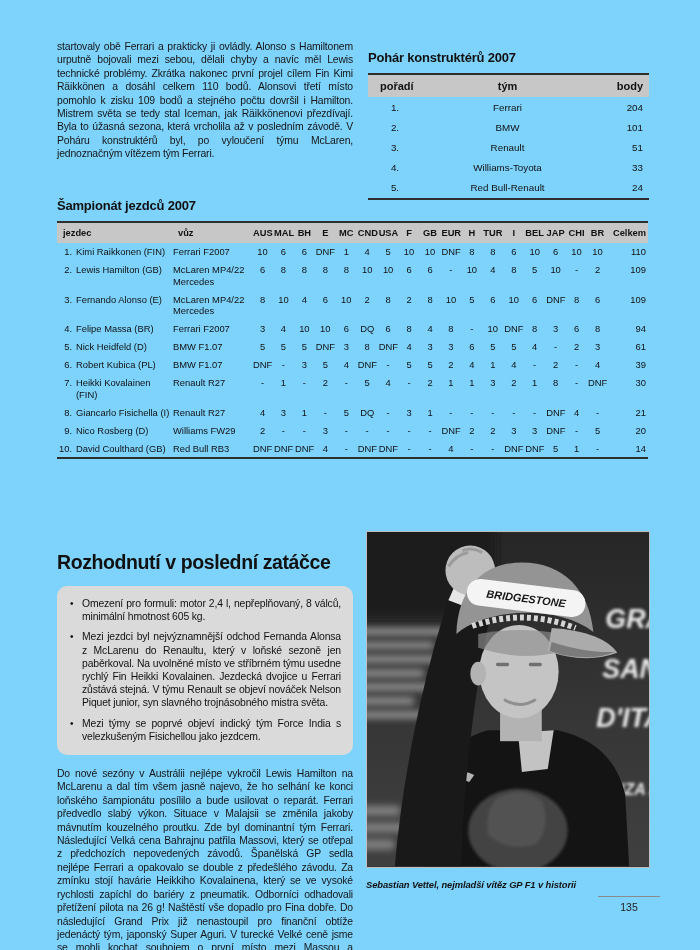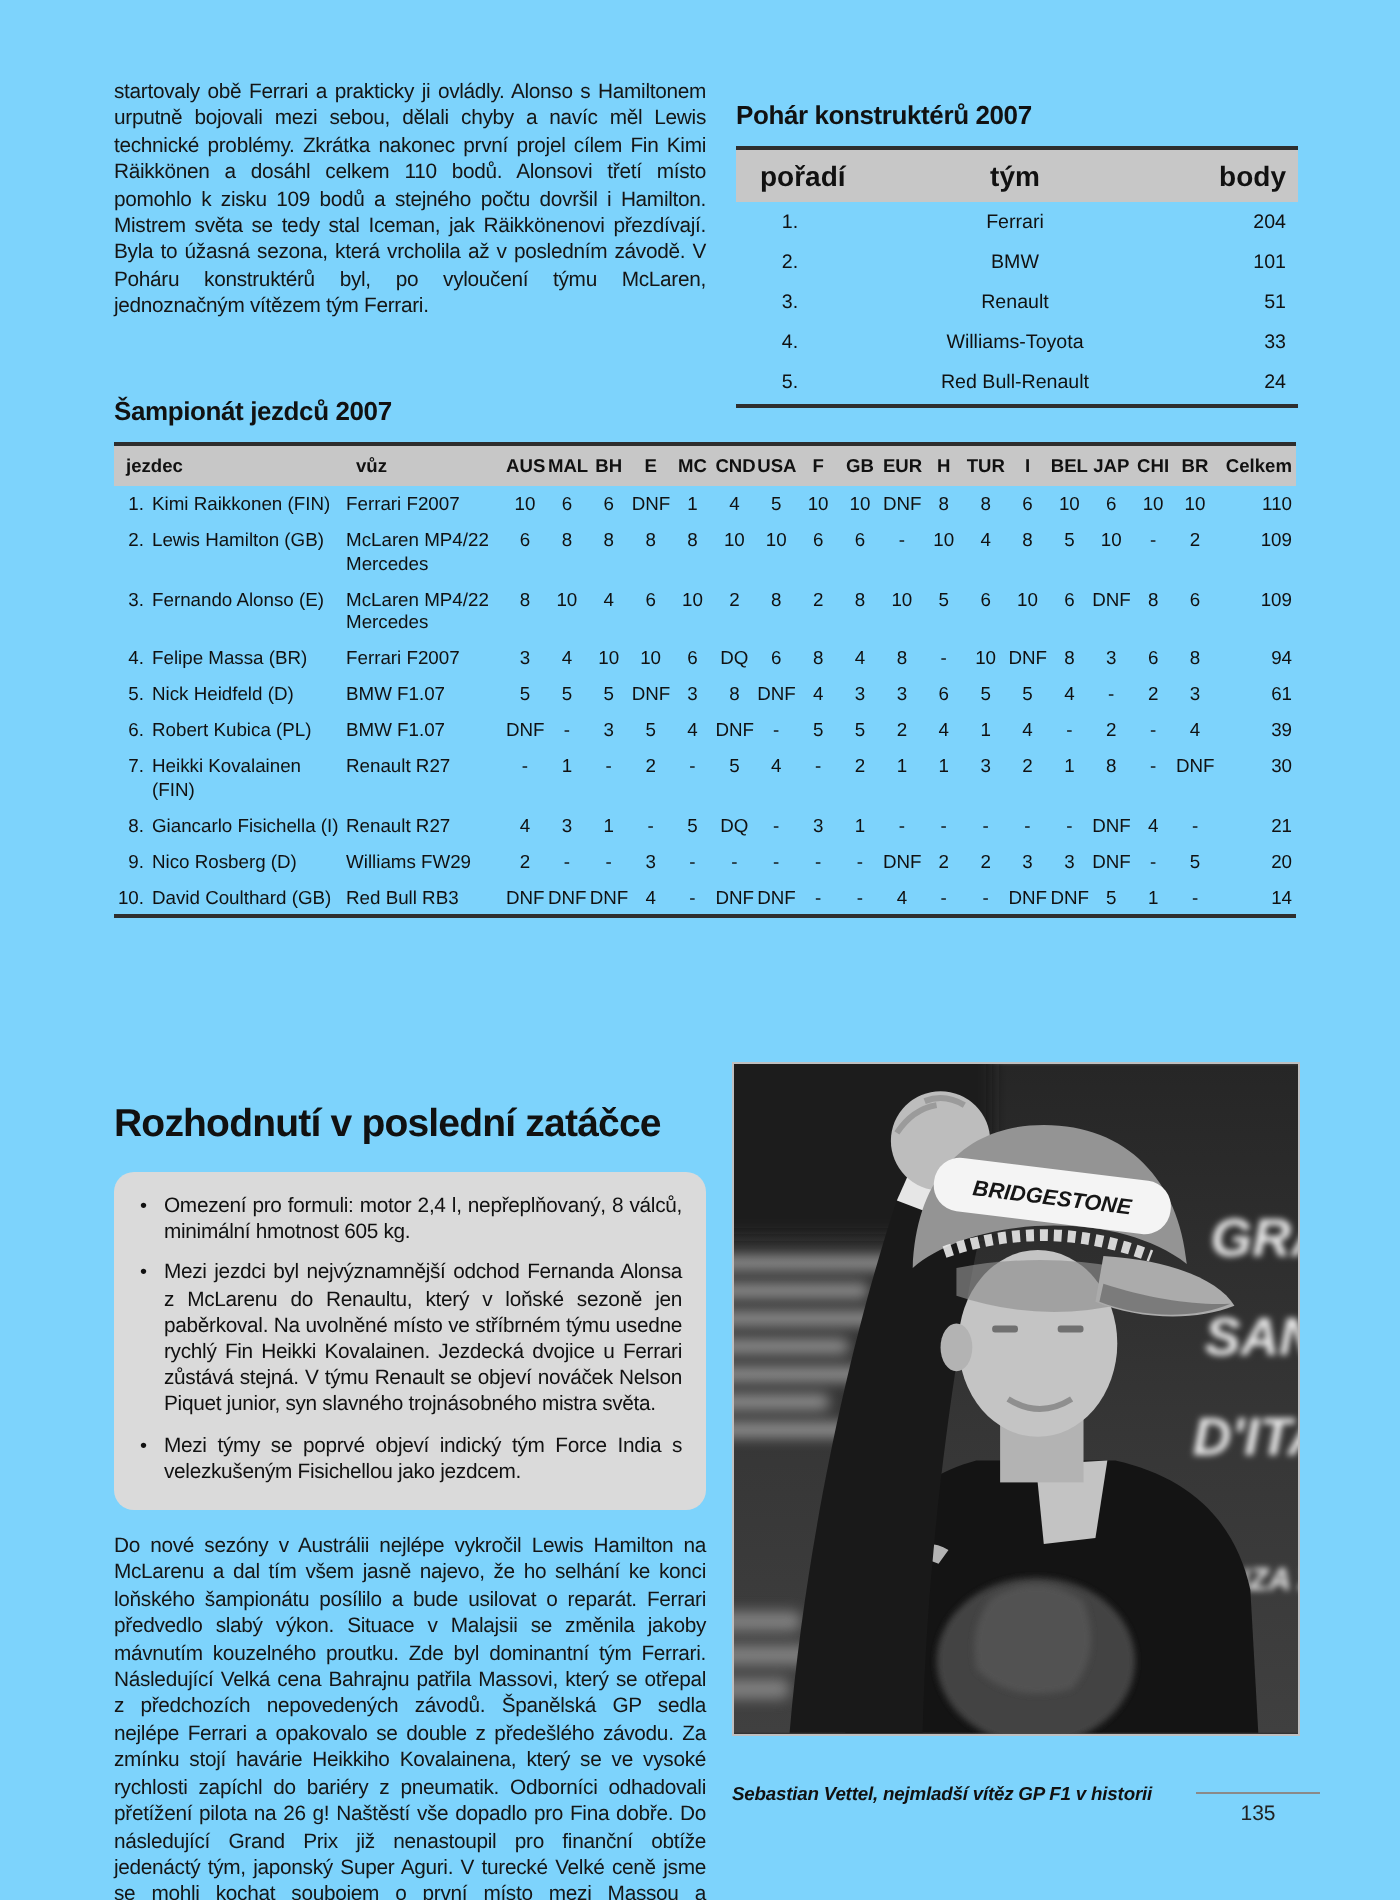--- a/index.html
+++ b/index.html
@@ -16,21 +16,21 @@
   .para{font-size:10.4px;line-height:13.4px;text-align:justify;letter-spacing:-0.15px;color:#151515;}
 
   
   .intro{position:absolute;left:57px;top:40px;width:296px;}
 
   
   .constructors{position:absolute;left:368px;top:38px;width:281px;margin-top:12px;}
   .tbl-title{font-size:13px;font-weight:bold;letter-spacing:-0.2px;margin-bottom:8px;}
   table{border-collapse:collapse;table-layout:fixed;}
   .ctable{width:281px;border-top:2px solid var(--rule);border-bottom:2px solid var(--rule);font-size:9.8px;}
-  .ctable th{background:var(--header-bg);font-weight:bold;padding:5px 4px;font-size:14px;}
+  .ctable th{background:var(--header-bg);font-weight:bold;padding:5px 4px;font-size:11px;}
   .ctable td{padding:4.6px 4px;}
   .ctable .c-pos{width:58px;text-align:left;padding-left:12px;}
   .ctable td.c-pos{text-align:center;width:58px;padding-left:0;}
   .ctable .c-team{width:163px;text-align:center;}
   .ctable .c-pts{width:60px;text-align:right;padding-right:6px;}
 
   
   .drivers{position:absolute;left:57px;top:198px;width:591px;}
   .dtable{width:591px;border-top:2px solid var(--rule);border-bottom:2px solid var(--rule);font-size:9.4px;margin-top:8px;}
   .dtable th{background:var(--header-bg);font-weight:bold;font-size:9.3px;padding:5px 1px;text-align:center;}
@@ -49,21 +49,21 @@
   .graybox{background:var(--box-bg);border-radius:10px;margin-top:12px;padding:11px 12px 12px 8px;}
   .graybox ul{list-style:none;}
   .graybox li{position:relative;padding-left:17px;font-size:10.4px;line-height:13.2px;text-align:justify;letter-spacing:-0.15px;margin-bottom:7px;}
   .graybox li:last-child{margin-bottom:0;}
   .graybox li::before{content:"•";position:absolute;left:5px;top:0;font-size:10px;}
   .sec-body{margin-top:12px;width:296px;}
 
   
   .photo-block{position:absolute;left:366px;top:531px;width:284px;}
   .photo-frame{width:284px;height:337px;border:1px solid #bfbfbf;overflow:hidden;background:#333;}
-  .photo-caption{margin-top:23px;font-size:9.4px;font-weight:bold;font-style:italic;letter-spacing:-0.1px;}
+  .photo-caption{margin-top:11px;font-size:9.4px;font-weight:bold;font-style:italic;letter-spacing:-0.1px;}
 
   
   .pagenum{position:absolute;right:40px;top:896px;width:62px;text-align:center;border-top:1px solid #8a8a8a;padding-top:4px;font-size:10.5px;color:#222;}
 </style>
 </head>
 <body>
 
 <div class="page">
 
   <p class="para intro">startovaly obě Ferrari a prakticky ji ovládly. Alonso s Hamiltonem urputně bojovali mezi sebou, dělali chyby a navíc měl Lewis technické problémy. Zkrátka nakonec první projel cílem Fin Kimi Räikkönen a dosáhl celkem 110 bodů. Alonsovi třetí místo pomohlo k zisku 109 bodů a stejného počtu dovršil i Hamilton. Mistrem světa se tedy stal Iceman, jak Räikkönenovi přezdívají. Byla to úžasná sezona, která vrcholila až v posledním závodě. V Poháru konstruktérů byl, po vyloučení týmu McLaren, jednoznačným vítězem tým Ferrari.</p>

